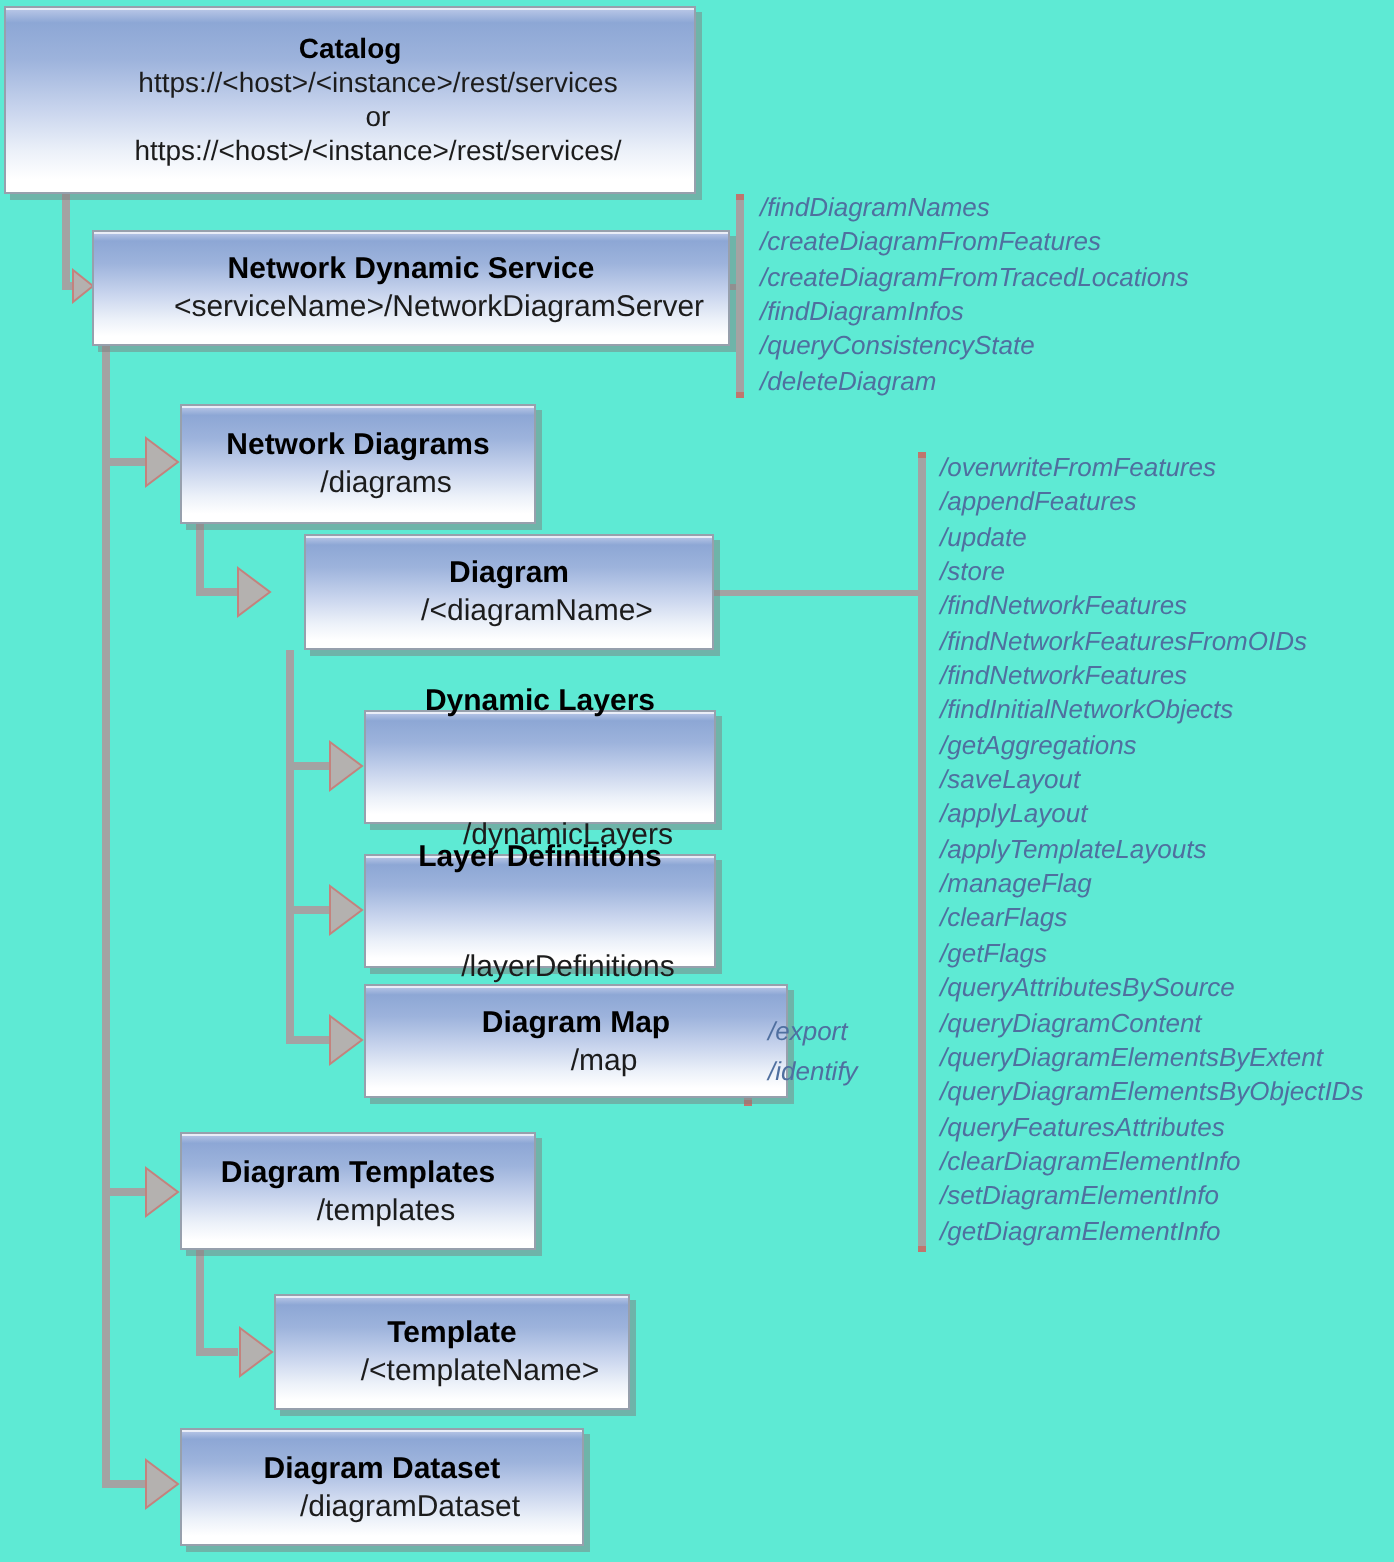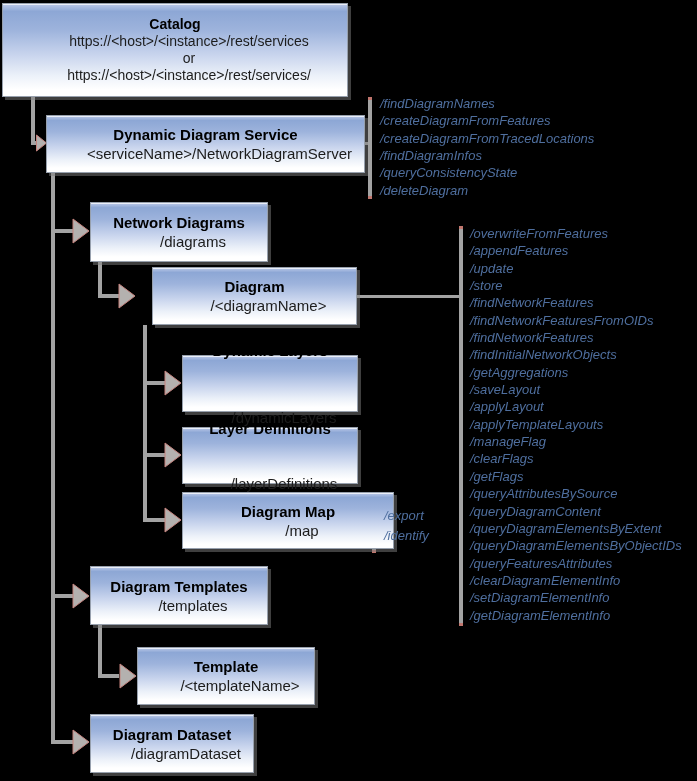--- a/index.html
+++ b/index.html
@@ -4,21 +4,21 @@
 <style>
   :root{
     --line:#a3a3a3;
     --op:#4f6f9f;
     --cap:#c0766e;
     --arrow-fill:#b4b1af;
     --arrow-edge:#c4827d;
   }
   html,body{margin:0;padding:0;background:#ffffff;}
   .canvas{
-    position:relative;width:697px;height:781px;background:#000000;
+    position:relative;width:697px;height:781px;background:#5eead4;
     font-family:"Liberation Sans",sans-serif;overflow:hidden;
   }
   .node{
     position:absolute;box-sizing:border-box;
     display:flex;flex-direction:column;align-items:center;justify-content:center;
     text-align:center;
     background:linear-gradient(180deg,#bcc9e8 0%,#8da7d5 8%,#9db3dc 28%,#c8d4ed 55%,#ecf1f9 78%,#ffffff 93%);
     border:1px solid #97a0ad;
     box-shadow:3px 3px 0 rgba(125,125,125,0.5), inset 0 1px 0 rgba(255,255,255,0.7);
   }
@@ -95,21 +95,21 @@
   <div class="bracket" style="left:372px;top:500px;height:53px;"></div>
 
   <div class="node small" style="left:2px;top:3px;width:346px;height:94px;">
     <div class="title">Catalog</div>
     <div class="sub">https://&lt;host&gt;/&lt;instance&gt;/rest/services</div>
     <div class="sub">or</div>
     <div class="sub">https://&lt;host&gt;/&lt;instance&gt;/rest/services/</div>
   </div>
 
   <div class="node" style="left:46px;top:115px;width:319px;height:58px;">
-    <div class="title">Dynamic Diagram Service</div>
+    <div class="title">Network Dynamic Service</div>
     <div class="sub">&lt;serviceName&gt;/NetworkDiagramServer</div>
   </div>
 
   <div class="node" style="left:90px;top:202px;width:178px;height:60px;">
     <div class="title">Network Diagrams</div>
     <div class="sub">/diagrams</div>
   </div>
 
   <div class="node" style="left:152px;top:267px;width:205px;height:58px;">
     <div class="title">Diagram</div>
@@ -134,21 +134,21 @@
   <div class="node" style="left:90px;top:566px;width:178px;height:59px;">
     <div class="title">Diagram Templates</div>
     <div class="sub">/templates</div>
   </div>
 
   <div class="node" style="left:137px;top:647px;width:178px;height:58px;">
     <div class="title">Template</div>
     <div class="sub">/&lt;templateName&gt;</div>
   </div>
 
-  <div class="node" style="left:90px;top:714px;width:164px;height:59px;">
+  <div class="node" style="left:90px;top:714px;width:202px;height:59px;">
     <div class="title">Diagram Dataset</div>
     <div class="sub">/diagramDataset</div>
   </div>
 
   <div class="ops" style="left:380px;top:95px;">
       <div>/findDiagramNames</div>
       <div>/createDiagramFromFeatures</div>
       <div>/createDiagramFromTracedLocations</div>
       <div>/findDiagramInfos</div>
       <div>/queryConsistencyState</div>

